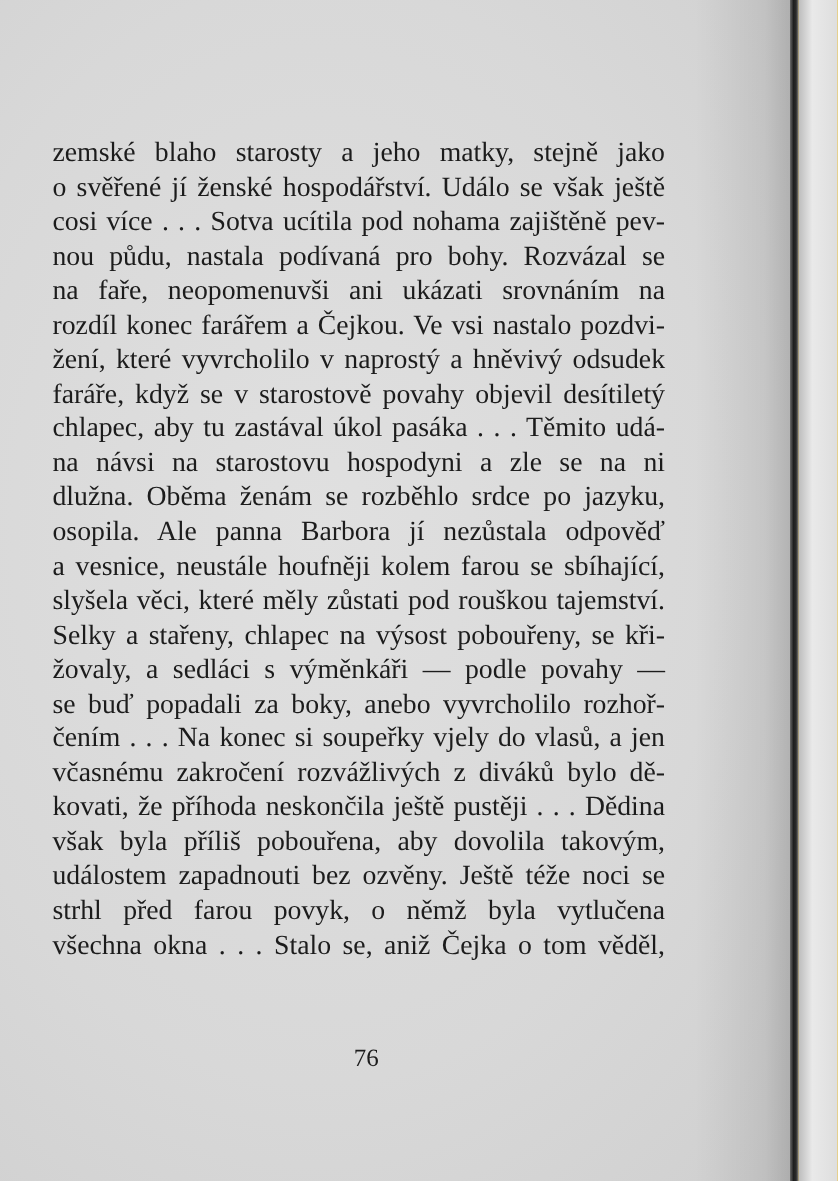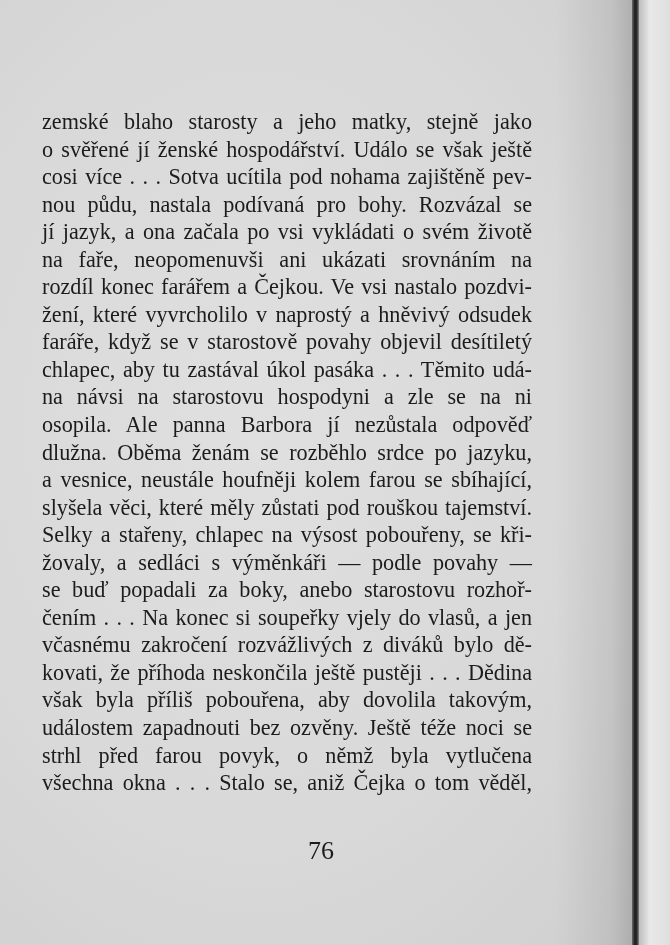--- a/index.html
+++ b/index.html
@@ -72,49 +72,47 @@
       overflow: visible;
     }
     .line.last {
       text-align-last: justify;
     }
     .page-number {
       position: absolute;
       left: 283px;
       top: 836px;
       font-family: "Liberation Serif", "DejaVu Serif", serif;
-      font-size: 26px;
+      font-size: 20px;
       color: #1c1c1c;
-      margin-left: 25px;
     }
   </style>
 </head>
 <body>
 
 <div class="scan">
   <div class="page">
     <div class="text-block">
       <span class="line">zemské blaho starosty a jeho matky, stejně jako</span>
       <span class="line">o svěřené jí ženské hospodářství. Událo se však ještě</span>
       <span class="line">cosi více . . . Sotva ucítila pod nohama zajištěně pev-</span>
       <span class="line">nou půdu, nastala podívaná pro bohy. Rozvázal se</span>
-      <span class="line">jí jazyk, a ona začala po vsi vykládati o svém životě</span>
       <span class="line">na faře, neopomenuvši ani ukázati srovnáním na</span>
       <span class="line">rozdíl konec farářem a Čejkou. Ve vsi nastalo pozdvi-</span>
       <span class="line">žení, které vyvrcholilo v naprostý a hněvivý odsudek</span>
       <span class="line">faráře, když se v starostově povahy objevil desítiletý</span>
       <span class="line">chlapec, aby tu zastával úkol pasáka . . . Těmito udá-</span>
       <span class="line">na návsi na starostovu hospodyni a zle se na ni</span>
+      <span class="line">dlužna. Oběma ženám se rozběhlo srdce po jazyku,</span>
       <span class="line">osopila. Ale panna Barbora jí nezůstala odpověď</span>
-      <span class="line">dlužna. Oběma ženám se rozběhlo srdce po jazyku,</span>
       <span class="line">a vesnice, neustále houfněji kolem farou se sbíhající,</span>
       <span class="line">slyšela věci, které měly zůstati pod rouškou tajemství.</span>
       <span class="line">Selky a stařeny, chlapec na výsost pobouřeny, se kři-</span>
       <span class="line">žovaly, a sedláci s výměnkáři — podle povahy —</span>
-      <span class="line">se buď popadali za boky, anebo starostovu rozhoř-</span>
+      <span class="line">se buď popadali za boky, anebo vyvrcholilo rozhoř-</span>
       <span class="line">čením . . . Na konec si soupeřky vjely do vlasů, a jen</span>
       <span class="line">včasnému zakročení rozvážlivých z diváků bylo dě-</span>
       <span class="line">kovati, že příhoda neskončila ještě pustěji . . . Dědina</span>
       <span class="line">však byla příliš pobouřena, aby dovolila takovým,</span>
       <span class="line">událostem zapadnouti bez ozvěny. Ještě téže noci se</span>
       <span class="line">strhl před farou povyk, o němž byla vytlučena</span>
       <span class="line last">všechna okna . . . Stalo se, aniž Čejka o tom věděl,</span>
     </div>
     <div class="page-number">76</div>
   </div>

